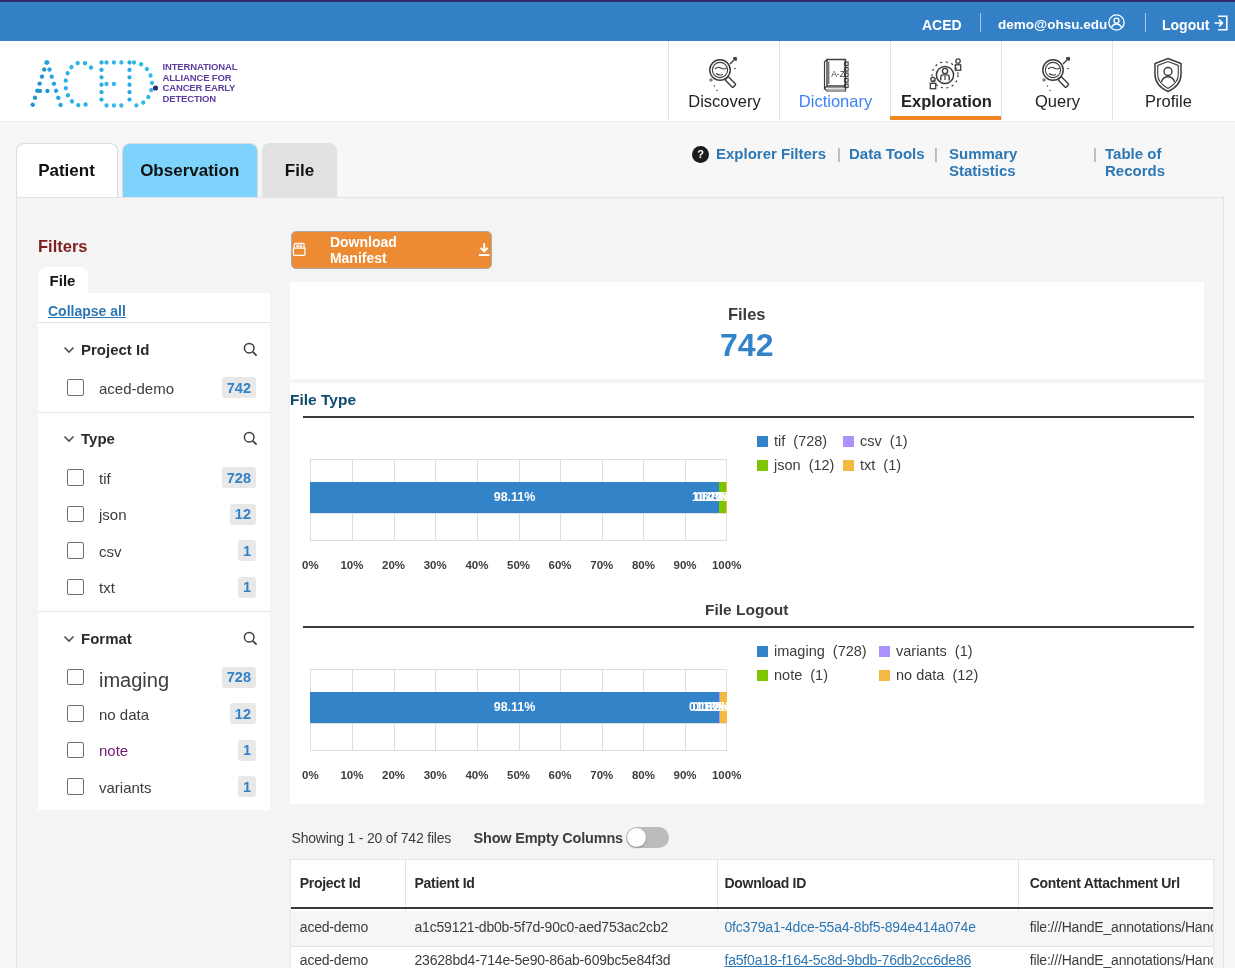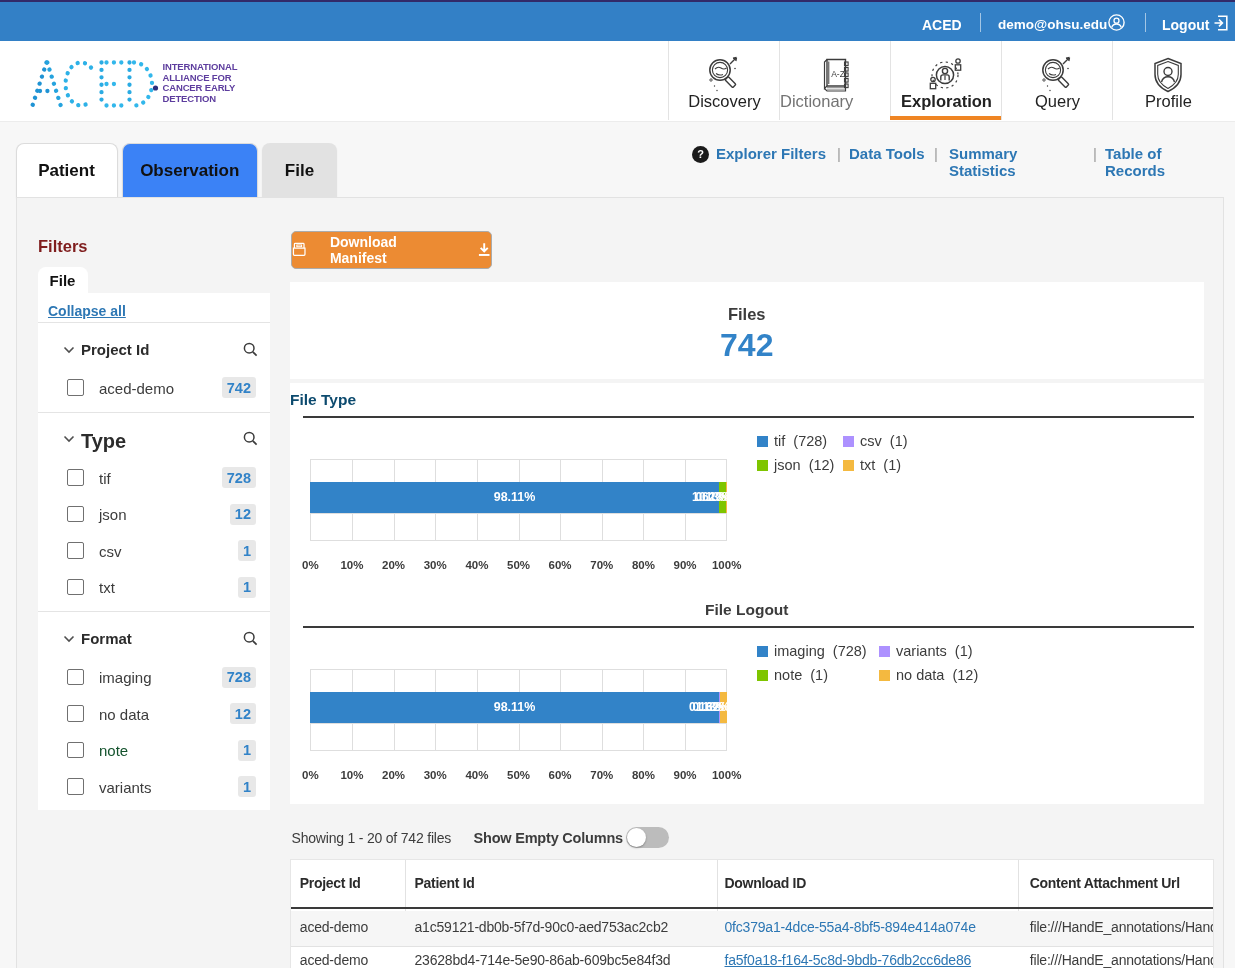--- a/index.html
+++ b/index.html
@@ -69,21 +69,21 @@
         <text x="16.2" y="21.5" font-size="8.5" fill="#3c3c3c" font-family="Liberation Sans">A-Z</text>
         <g fill="none" stroke="#3c3c3c" stroke-width="1.1">
           <rect x="29.5" y="7" width="3.6" height="3.6"></rect>
           <rect x="29.5" y="12.5" width="3.6" height="3.6"></rect>
           <rect x="29.5" y="18" width="3.6" height="3.6"></rect>
           <rect x="29.5" y="23.5" width="3.6" height="3.6"></rect>
           <rect x="29.5" y="29" width="3.6" height="3.6"></rect>
         </g>
       </svg>
     </div>
-<div class="a" style="left:0;top:51px;width:111px;text-align:left;font-size:16.5px;font-weight:normal;color:#737373">Dictionary</div>
+<div class="a" style="left:0;top:51px;width:111px;text-align:center;font-size:16.5px;font-weight:normal;color:#3b82f6">Dictionary</div>
 </div>
 <div class="a" style="left:890px;top:41px;width:111px;height:79px;border-left:1px solid #e3e3e3">
 <div class="a" style="left:35px;top:14px;width:40px;height:40px">
       <svg width="40" height="40" viewBox="0 0 40 40">
         <circle cx="19" cy="20" r="13" fill="none" stroke="#3c3c3c" stroke-width="1.2" stroke-dasharray="2.2 3.4"></circle>
         <circle cx="19" cy="20" r="8.6" fill="none" stroke="#3c3c3c" stroke-width="1.5"></circle>
         <circle cx="19" cy="16" r="2.6" fill="none" stroke="#3c3c3c" stroke-width="1.4"></circle>
         <path d="M14.8 25.5 v-3.6 a2 2 0 0 1 2-2 h4.4 a2 2 0 0 1 2 2 v3.6" fill="none" stroke="#3c3c3c" stroke-width="1.4"></path>
         <path d="M19 20.5 v4.5" stroke="#3c3c3c" stroke-width="1.2"></path>
         <circle cx="32" cy="6" r="2.2" fill="none" stroke="#3c3c3c" stroke-width="1.3"></circle>
@@ -118,21 +118,21 @@
         <path d="M20 3.5 L33 8.5 V19.5 C33 27.5 27.5 33 20 36.5 C12.5 33 7 27.5 7 19.5 V8.5 Z" fill="none" stroke="#3c3c3c" stroke-width="1.5"></path>
         <path d="M20 6.5 L30.3 10.5 V19.3 C30.3 25.8 25.9 30.4 20 33.4 C14.1 30.4 9.7 25.8 9.7 19.3 V10.5 Z" fill="none" stroke="#3c3c3c" stroke-width="1.1"></path>
         <circle cx="20" cy="16.5" r="4" fill="none" stroke="#3c3c3c" stroke-width="1.4"></circle>
         <path d="M13.5 27 C14.5 23 17 21.8 20 21.8 C23 21.8 25.5 23 26.5 27" fill="none" stroke="#3c3c3c" stroke-width="1.4"></path>
       </svg>
     </div>
 <div class="a" style="left:0;top:51px;width:111px;text-align:center;font-size:16.5px;font-weight:normal;color:#222">Profile</div>
 </div>
 <div class="a" style="left:0;top:121px;width:1235px;height:847px;background:#f7f7f7;border-top:1px solid #ececec"></div>
 <div class="a" style="left:15.5px;top:143px;width:102px;height:55px;background:#fff;border:1px solid #dcdcdc;border-bottom:none;border-radius:8px 8px 0 0;display:flex;align-items:center;justify-content:center;font-size:17px;font-weight:bold;color:#111;box-shadow:0 1px 2px rgba(0,0,0,0.06)">Patient</div>
-<div class="a" style="left:121.5px;top:143px;width:136.5px;height:55px;background:#3b82f6;border:1px solid #dcdcdc;border-bottom:none;border-radius:8px 8px 0 0;display:flex;align-items:center;justify-content:center;font-size:17px;font-weight:bold;color:#111;box-shadow:0 1px 2px rgba(0,0,0,0.06)">Observation</div>
+<div class="a" style="left:121.5px;top:143px;width:136.5px;height:55px;background:#7dd3fc;border:1px solid #dcdcdc;border-bottom:none;border-radius:8px 8px 0 0;display:flex;align-items:center;justify-content:center;font-size:17px;font-weight:bold;color:#111;box-shadow:0 1px 2px rgba(0,0,0,0.06)">Observation</div>
 <div class="a" style="left:262px;top:143px;width:75px;height:55px;background:#e2e2e2;border-radius:8px 8px 0 0;display:flex;align-items:center;justify-content:center;font-size:17px;font-weight:bold;color:#111;box-shadow:0 1px 2px rgba(0,0,0,0.06)">File</div>
 <div class="a" style="left:692px;top:146px;width:17px;height:17px;border-radius:50%;background:#1b1b1b;color:#fff;font-size:11px;font-weight:bold;text-align:center;line-height:17px">?</div>
 <div class="a" style="left:0;top:145px;width:989px;height:20px;font-size:15px;font-weight:bold;color:#2d77b4">
     <span class="a" style="left:716px">Explorer Filters</span>
     <span class="a" style="left:837px;color:#9b9b9b;font-weight:normal">|</span>
     <span class="a" style="left:849px">Data Tools</span>
     <span class="a" style="left:934px;color:#9b9b9b;font-weight:normal">|</span>
     <span class="a" style="left:949px">Summary Statistics</span>
     <span class="a" style="left:1093px;color:#9b9b9b;font-weight:normal">|</span>
     <span class="a" style="left:1105px">Table of Records</span>
@@ -157,21 +157,21 @@
   </div>
 <div class="a" style="left:67px;top:379.0px;width:16.5px;height:16.5px;background:#fff;border:1.5px solid #707070;border-radius:2px"></div>
 <div class="a" style="left:99px;top:379.5px;font-size:15px;color:#3c3c3c">aced-demo</div>
 <div class="a" style="right:979px;top:377.0px;background:#e8e8e8;border-radius:3px;padding:2.5px 5px;font-size:14.5px;font-weight:bold;color:#3283c8">742</div>
 <div class="a" style="left:37.5px;top:411.5px;width:232.5px;height:1px;background:#e4e4e4"></div>
 <div class="a" style="left:63px;top:435px">
     <svg width="12" height="8" viewBox="0 0 12 8">
       <path d="M1.5 1.5 L6 6 L10.5 1.5" fill="none" stroke="#4f4f4f" stroke-width="1.6"></path>
     </svg>
   </div>
-<div class="a" style="left:81px;top:430px;font-size:20px;font-weight:bold;color:#2c2c2c">Type</div>
+<div class="a" style="left:81px;top:430px;font-size:15px;font-weight:bold;color:#2c2c2c">Type</div>
 <div class="a" style="left:243px;top:431px">
     <svg width="15" height="15" viewBox="0 0 15 15">
       <circle cx="6.2" cy="6.2" r="4.8" fill="none" stroke="#3c3c3c" stroke-width="1.5"></circle>
       <path d="M9.8 9.8 L13.6 13.6" stroke="#3c3c3c" stroke-width="1.7"></path>
     </svg>
   </div>
 <div class="a" style="left:67px;top:469.0px;width:16.5px;height:16.5px;background:#fff;border:1.5px solid #707070;border-radius:2px"></div>
 <div class="a" style="left:99px;top:469.5px;font-size:15px;color:#3c3c3c">tif</div>
 <div class="a" style="right:979px;top:467.0px;background:#e8e8e8;border-radius:3px;padding:2.5px 5px;font-size:14.5px;font-weight:bold;color:#3283c8">728</div>
 <div class="a" style="left:67px;top:505.5px;width:16.5px;height:16.5px;background:#fff;border:1.5px solid #707070;border-radius:2px"></div>
@@ -190,27 +190,27 @@
     </svg>
   </div>
 <div class="a" style="left:81px;top:630px;font-size:15px;font-weight:bold;color:#2c2c2c">Format</div>
 <div class="a" style="left:243px;top:631px">
     <svg width="15" height="15" viewBox="0 0 15 15">
       <circle cx="6.2" cy="6.2" r="4.8" fill="none" stroke="#3c3c3c" stroke-width="1.5"></circle>
       <path d="M9.8 9.8 L13.6 13.6" stroke="#3c3c3c" stroke-width="1.7"></path>
     </svg>
   </div>
 <div class="a" style="left:67px;top:668.5px;width:16.5px;height:16.5px;background:#fff;border:1.5px solid #707070;border-radius:2px"></div>
-<div class="a" style="left:99px;top:669px;font-size:15px;color:#3c3c3c">imaging</div>
+<div class="a" style="left:99px;top:669px;font-size:20px;color:#3c3c3c">imaging</div>
 <div class="a" style="right:979px;top:666.5px;background:#e8e8e8;border-radius:3px;padding:2.5px 5px;font-size:14.5px;font-weight:bold;color:#3283c8">728</div>
 <div class="a" style="left:67px;top:705.0px;width:16.5px;height:16.5px;background:#fff;border:1.5px solid #707070;border-radius:2px"></div>
 <div class="a" style="left:99px;top:705.5px;font-size:15px;color:#3c3c3c">no data</div>
 <div class="a" style="right:979px;top:703.0px;background:#e8e8e8;border-radius:3px;padding:2.5px 5px;font-size:14.5px;font-weight:bold;color:#3283c8">12</div>
 <div class="a" style="left:67px;top:741.5px;width:16.5px;height:16.5px;background:#fff;border:1.5px solid #707070;border-radius:2px"></div>
-<div class="a" style="left:99px;top:742px;font-size:15px;color:#14532d">note</div>
+<div class="a" style="left:99px;top:742px;font-size:15px;color:#701a75">note</div>
 <div class="a" style="right:979px;top:739.5px;background:#e8e8e8;border-radius:3px;padding:2.5px 5px;font-size:14.5px;font-weight:bold;color:#3283c8">1</div>
 <div class="a" style="left:67px;top:778.0px;width:16.5px;height:16.5px;background:#fff;border:1.5px solid #707070;border-radius:2px"></div>
 <div class="a" style="left:99px;top:778.5px;font-size:15px;color:#3c3c3c">variants</div>
 <div class="a" style="right:979px;top:776.0px;background:#e8e8e8;border-radius:3px;padding:2.5px 5px;font-size:14.5px;font-weight:bold;color:#3283c8">1</div>
 <div class="a" style="left:290.5px;top:230.5px;width:201.5px;height:38.5px;background:#ec8b33;border:1px solid #ababab;border-radius:5px;display:flex;align-items:center;justify-content:center;gap:24px;color:#fff;font-size:14px;font-weight:bold">
     <svg width="15" height="15" viewBox="0 0 15 15">
       <path d="M1.5 6 H13.5 V12.5 a1 1 0 0 1 -1 1 H2.5 a1 1 0 0 1 -1-1 Z" fill="none" stroke="#fff" stroke-width="1.3"></path>
       <path d="M2.5 6 V2 a0.8 0.8 0 0 1 0.8-0.8 H11.7 a0.8 0.8 0 0 1 0.8 0.8 V6" fill="none" stroke="#fff" stroke-width="1.3"></path>
       <rect x="5" y="2.8" width="5" height="1.8" fill="none" stroke="#fff" stroke-width="1"></rect>
     </svg>

